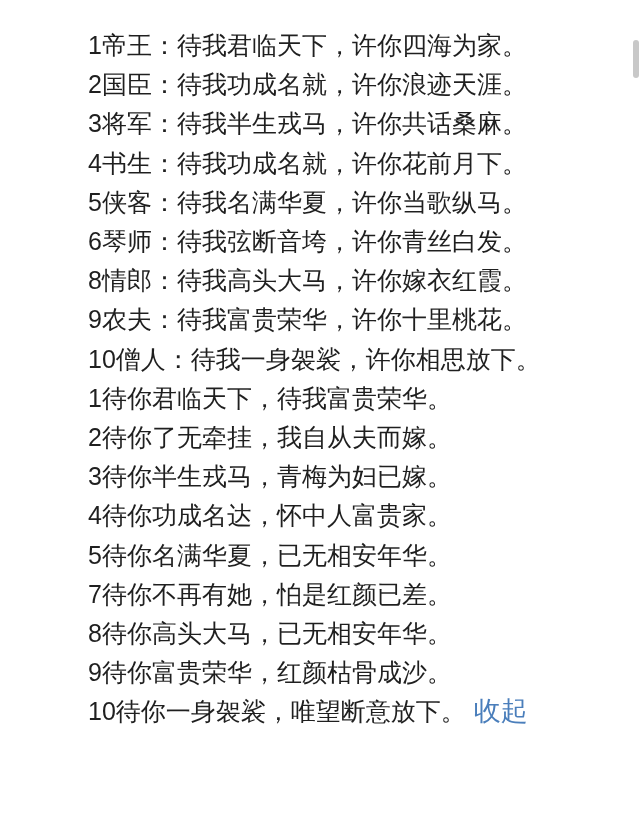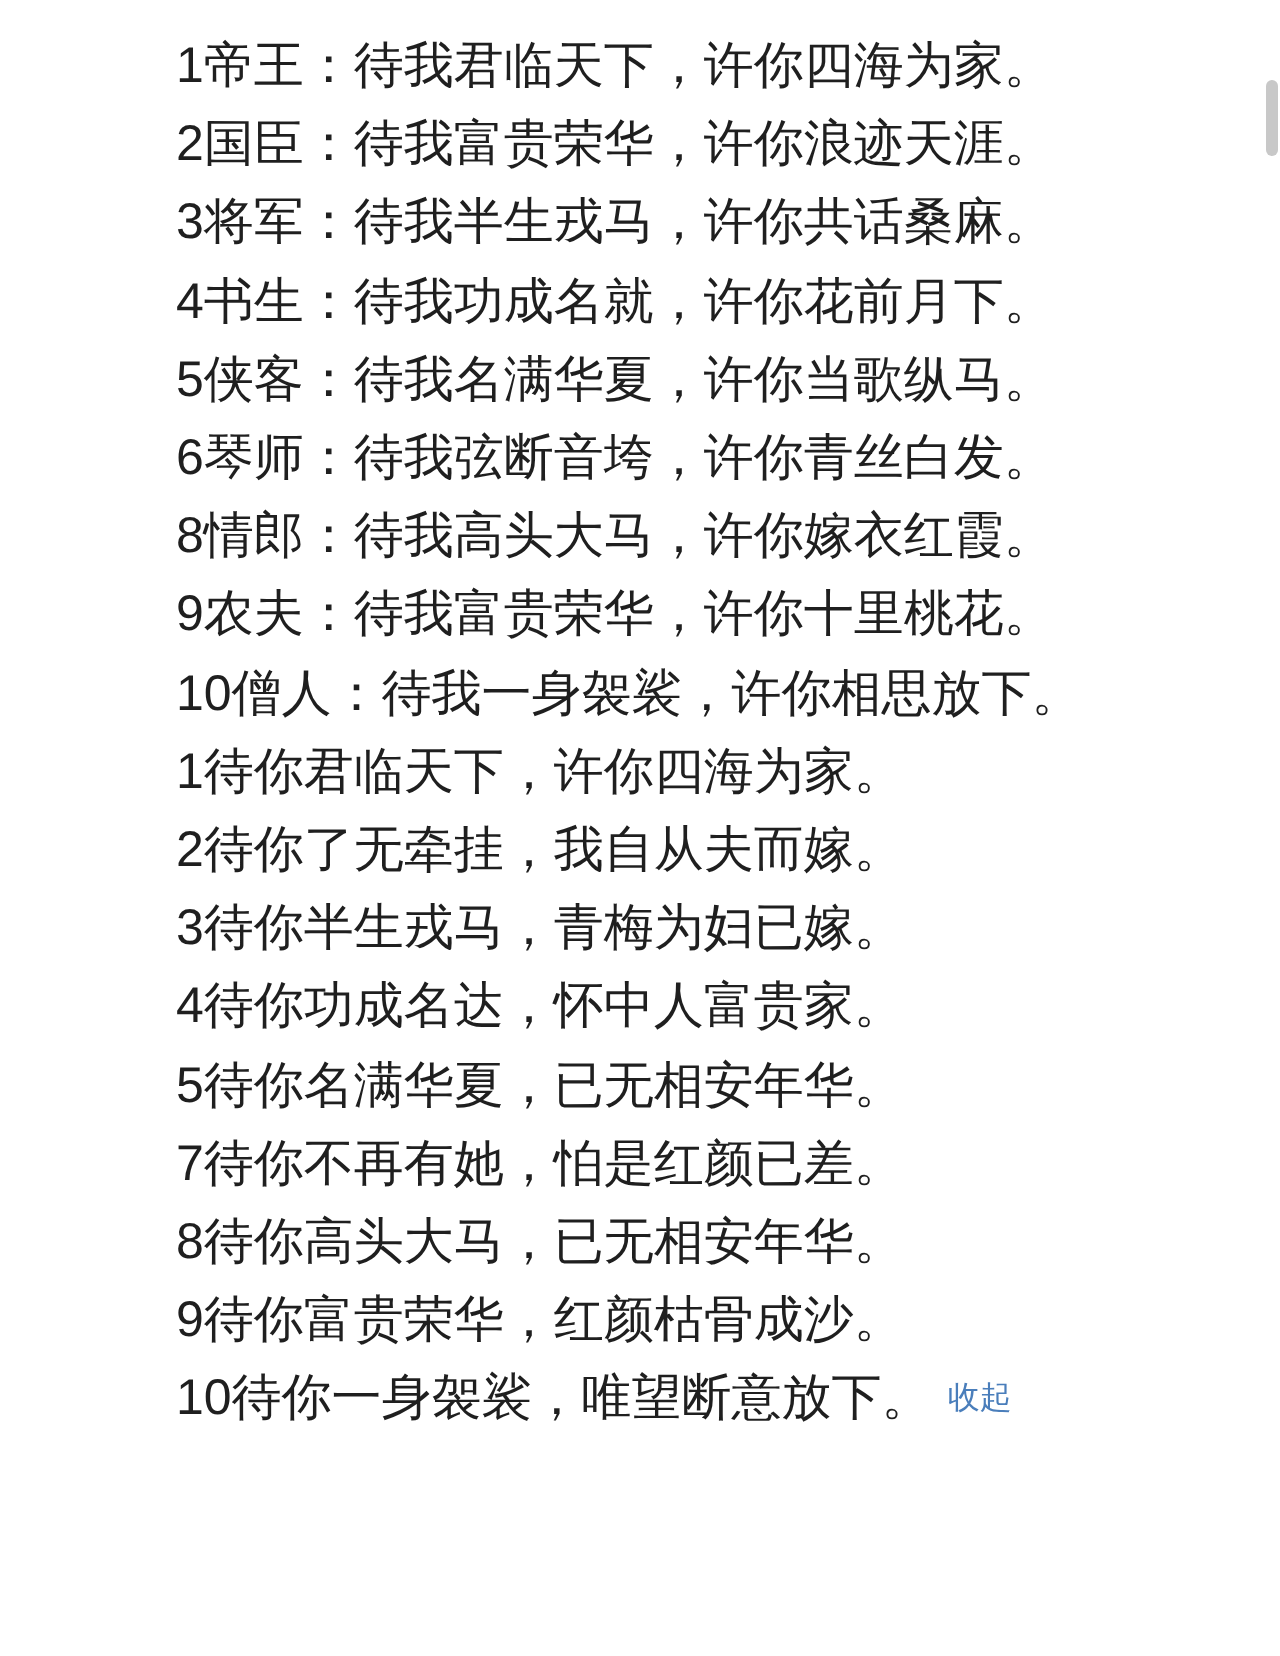--- a/index.html
+++ b/index.html
@@ -12,36 +12,37 @@
     height: 828px;
     font-family: "Liberation Sans", "DejaVu Sans", sans-serif;
     color: #1a1a1a;
     position: relative;
     overflow: hidden;
   }
   #text-panel {
     padding: 14px 18px 0 88px;
     box-sizing: border-box;
     width: 640px;
+    margin-top: 12px;
   }
   .line {
     font-size: 25px;
     line-height: 39.2px;
     white-space: nowrap;
     letter-spacing: 0px;
     color: #1f1f1f;
     font-weight: 400;
   }
   .line.last {
     display: flex;
     align-items: flex-end;
   }
   .collapse-link {
     color: #4a7ebb;
-    font-size: 16px;
+    font-size: 27px;
     margin-left: 8px;
     cursor: pointer;
   }
   #scrollbar-track {
     position: absolute;
     top: 0;
     right: 0;
     width: 8px;
     height: 828px;
     background: transparent;
@@ -54,29 +55,29 @@
     height: 38px;
     border-radius: 3px;
     background: #c8c8c8;
   }
 </style>
 </head>
 <body>
 
 <div id="text-panel">
   <div class="line">1帝王：待我君临天下，许你四海为家。</div>
-  <div class="line">2国臣：待我富贵荣华，许你浪迹天涯。</div>
+  <div class="line">2国臣：待我功成名就，许你浪迹天涯。</div>
   <div class="line">3将军：待我半生戎马，许你共话桑麻。</div>
   <div class="line">4书生：待我功成名就，许你花前月下。</div>
   <div class="line">5侠客：待我名满华夏，许你当歌纵马。</div>
   <div class="line">6琴师：待我弦断音垮，许你青丝白发。</div>
   <div class="line">8情郎：待我高头大马，许你嫁衣红霞。</div>
   <div class="line">9农夫：待我富贵荣华，许你十里桃花。</div>
   <div class="line">10僧人：待我一身袈裟，许你相思放下。</div>
-  <div class="line">1待你君临天下，许你四海为家。</div>
+  <div class="line">1待你君临天下，待我富贵荣华。</div>
   <div class="line">2待你了无牵挂，我自从夫而嫁。</div>
   <div class="line">3待你半生戎马，青梅为妇已嫁。</div>
   <div class="line">4待你功成名达，怀中人富贵家。</div>
   <div class="line">5待你名满华夏，已无相安年华。</div>
   <div class="line">7待你不再有她，怕是红颜已差。</div>
   <div class="line">8待你高头大马，已无相安年华。</div>
   <div class="line">9待你富贵荣华，红颜枯骨成沙。</div>
   <div class="line last">
     <span>10待你一身袈裟，唯望断意放下。</span>
     <span class="collapse-link">收起</span>

